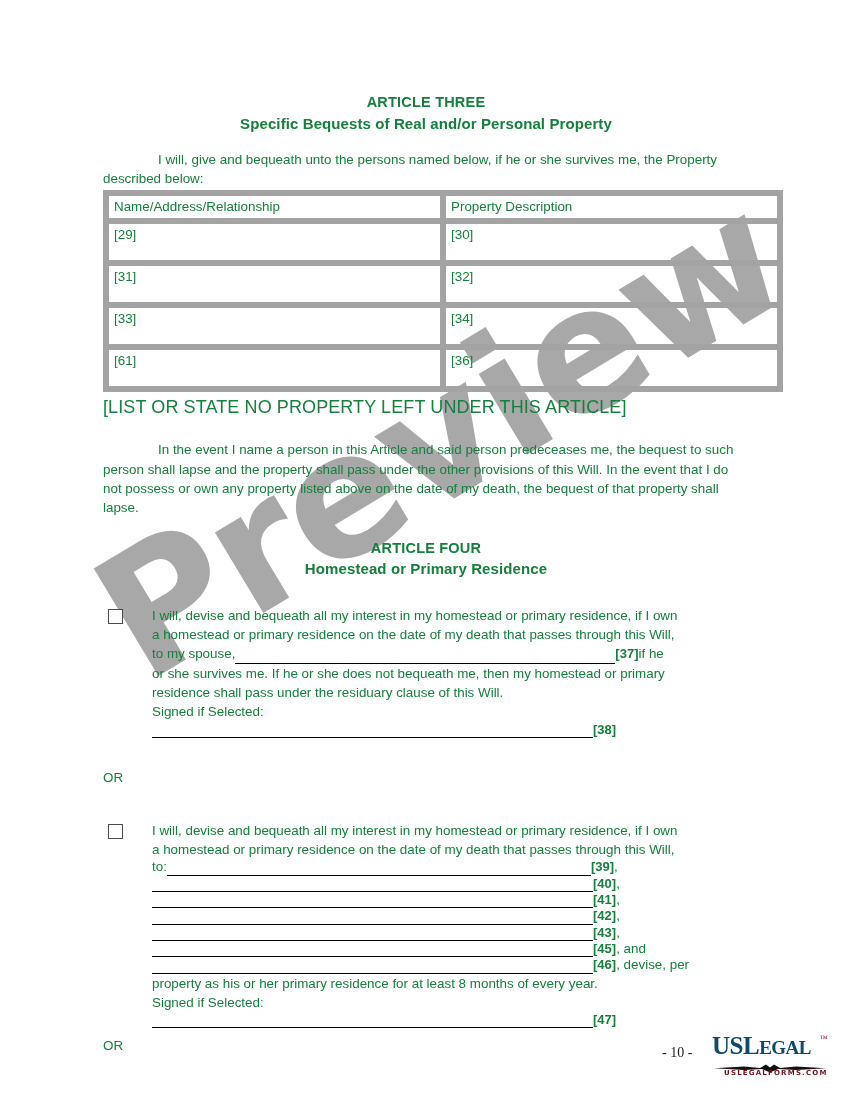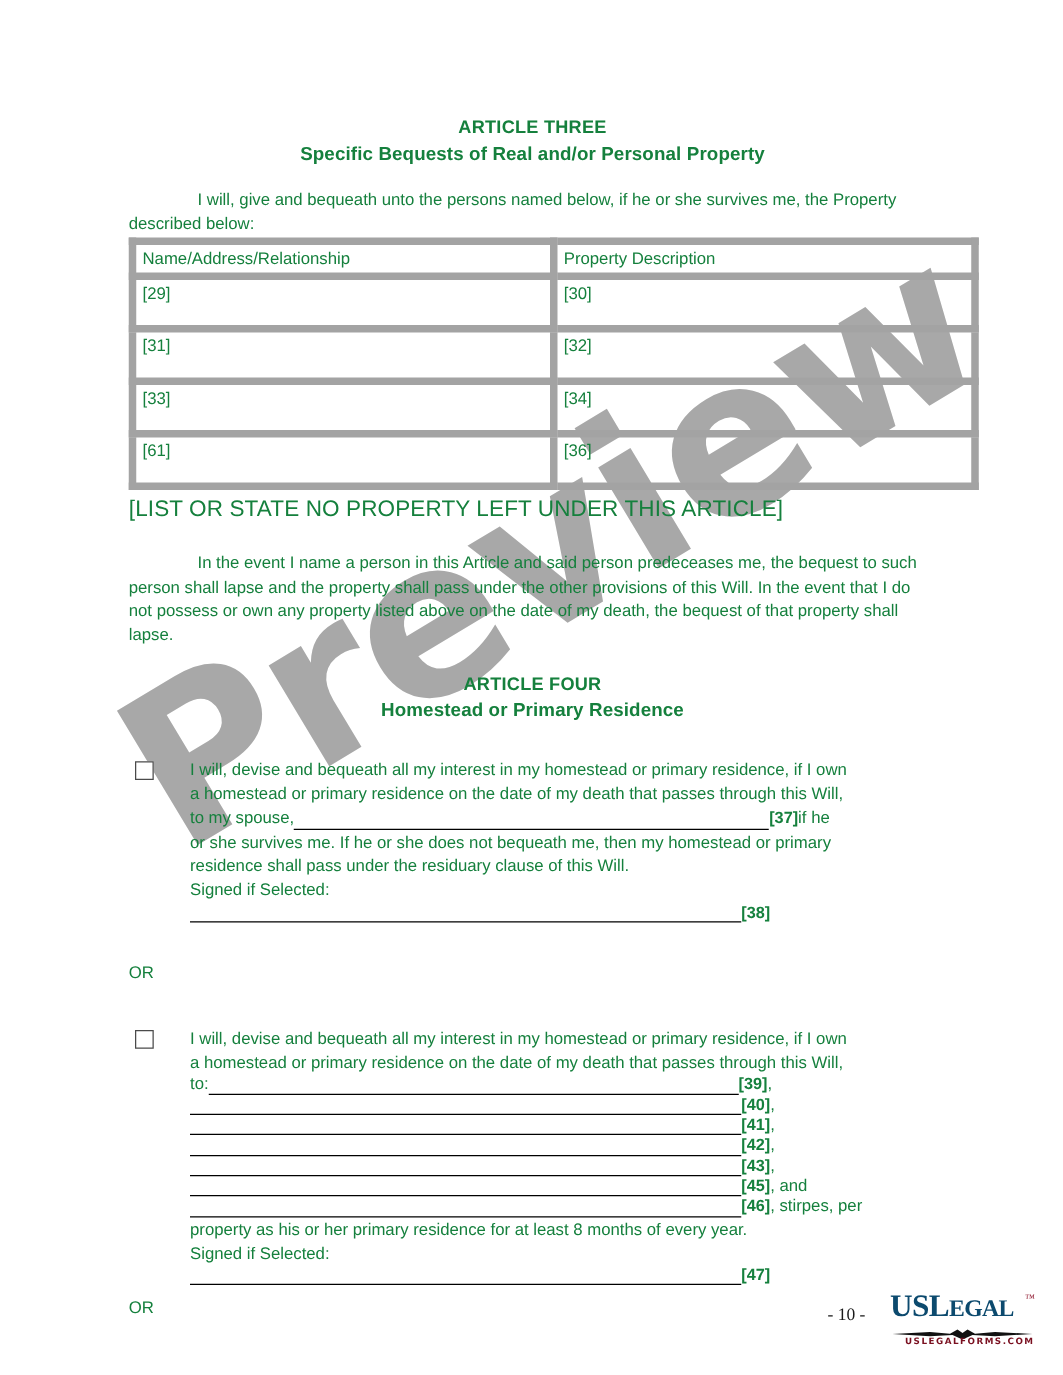--- a/index.html
+++ b/index.html
@@ -349,21 +349,21 @@
 
         <div class="stack-line"><span class="rule" style="width:441px;"></span><span class="tagnum">[41]</span><span class="after-tag">,</span></div>
 
         <div class="stack-line"><span class="rule" style="width:441px;"></span><span class="tagnum">[42]</span><span class="after-tag">,</span></div>
 
         <div class="stack-line"><span class="rule" style="width:441px;"></span><span class="tagnum">[43]</span><span class="after-tag">,</span></div>
 
 
         <div class="stack-line"><span class="rule" style="width:441px;"></span><span class="tagnum">[45]</span><span class="after-tag">, and</span></div>
 
-        <div class="stack-line"><span class="rule" style="width:441px;"></span><span class="tagnum">[46]</span><span class="after-tag">, stirpes, per</span></div>
+        <div class="stack-line"><span class="rule" style="width:441px;"></span><span class="tagnum">[46]</span><span class="after-tag">, devise, per</span></div>
 
         <div class="line-row">property as his or her primary residence for at least 8 months of every year.</div>
         <div class="line-row">Signed if Selected:</div>
 
         <div class="sig-line-row"><span class="rule" style="width:441px;"></span><span class="tagnum">[47]</span></div>
       </div>
 
       <div class="spacer-8"></div>
 
       <div class="or-label">OR</div>

